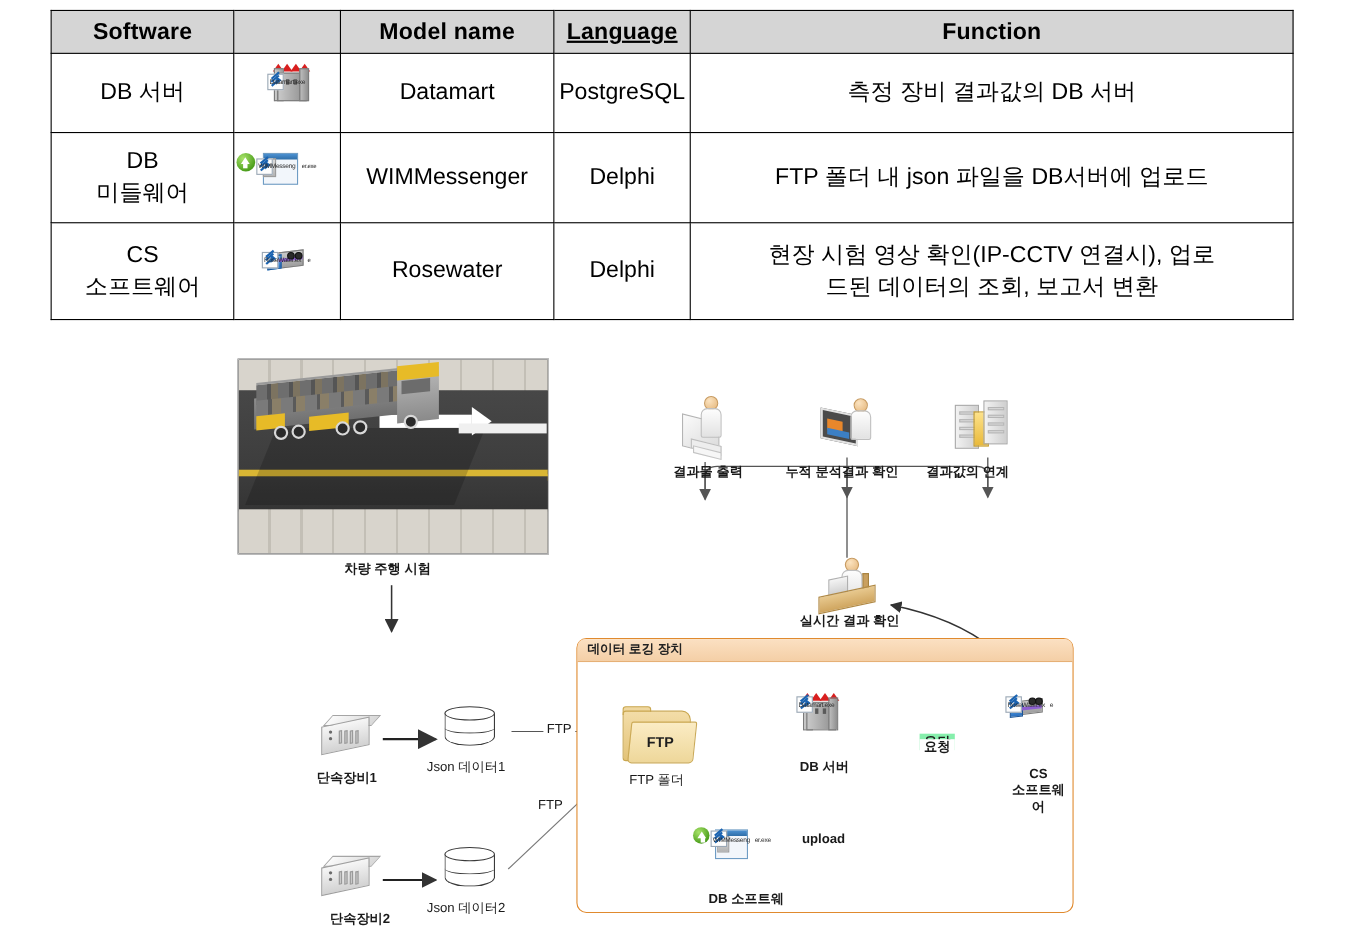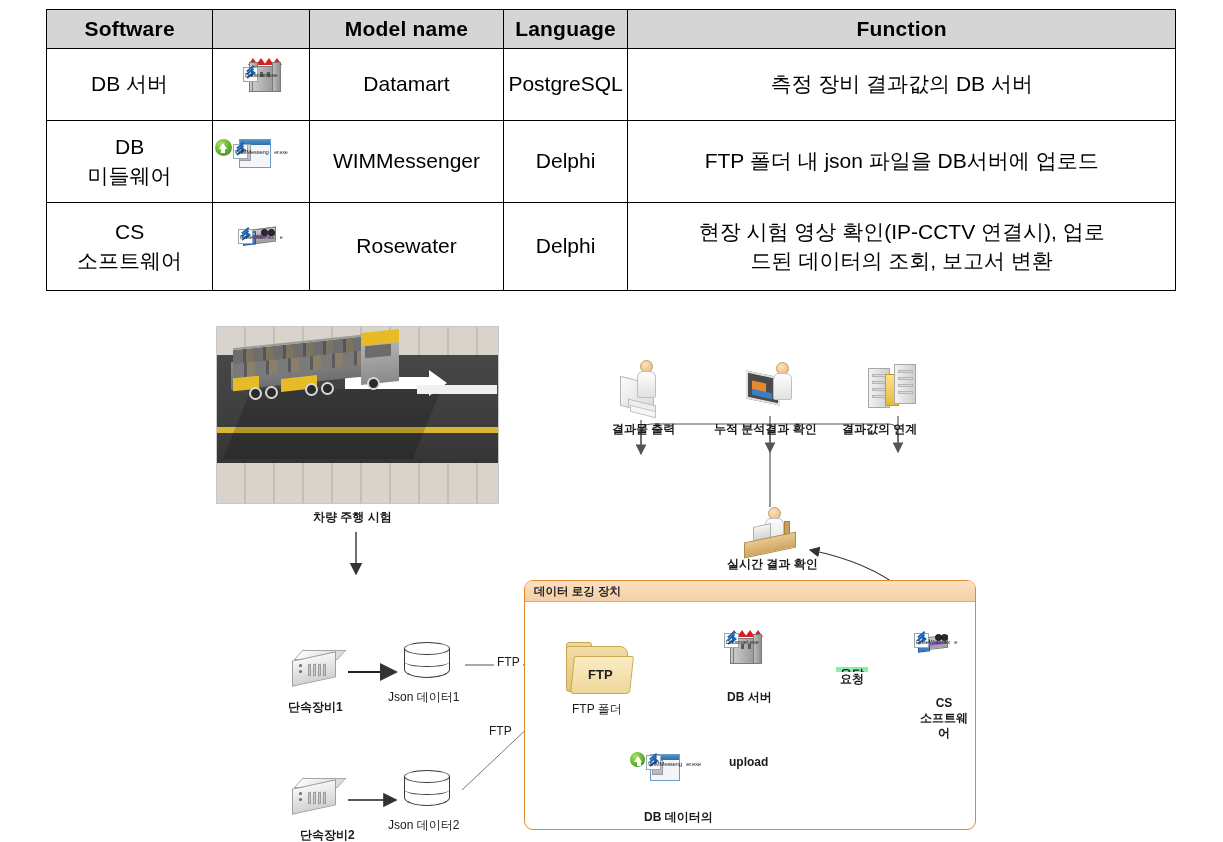--- a/index.html
+++ b/index.html
@@ -40,21 +40,21 @@
     letter-spacing: 0.2px;
   }
   table.spec tbody td {
     font-size: 21px;
     font-weight: 400;
     line-height: 1.35;
   }
   .c-soft { width: 163px; }
   .c-icon { width: 95px; }
   .c-model { width: 190px; }
-  .c-lang  { width: 122px; }
+  .c-lang  { width: 122px; text-decoration: underline; }
   .c-func  { width: 537px; }
   td.func-cell {
     text-align: left;
     padding: 6px 16px 6px 22px;
     line-height: 1.5;
   }
   .row1 td { height: 72px; }
   .row2 td { height: 82px; }
   .row3 td { height: 88px; }
   .cellpad { padding: 4px 6px; }
@@ -857,21 +857,21 @@
       <span class="win" style="left:2px;top:2px;width:30px;height:27px;">
           <span class="titlebar"></span>
         </span>
       <span class="doc" style="left:4px;top:8px;width:11px;height:15px;"></span>
       <span class="greenball" style="right:3px;bottom:2px;width:15px;height:15px;"></span>
       <span class="shortcut"></span>
     </span>
     <span class="cap">WIMMesseng</span>
     <span class="cap">er.exe</span>
   </div>
-  <div class="dlabel" style="left:644px; top:498px;">DB 데이터의</div>
+  <div class="dlabel" style="left:644px; top:498px;">DB 소프트웨</div>
 
   <div class="dlabel plain" style="left:727px; top:443px; background:#fff; padding:0 2px;font-weight:bold;">upload</div>
 
   <div class="appicon" style="left:916px; top:318px;">
     <span class="glyph ic-truck" style="width:36px;height:32px;">
       <span class="cargo" style="left:10px;top:6px;width:22px;height:13px;"></span>
       <span class="cab" style="left:2px;top:10px;width:12px;height:12px;"></span>
       <span class="stripe" style="left:11px;top:12px;width:20px;"></span>
       <span class="wheel w1" style="left:5px;bottom:6px;"></span>
       <span class="wheel w2" style="left:19px;bottom:6px;"></span>

